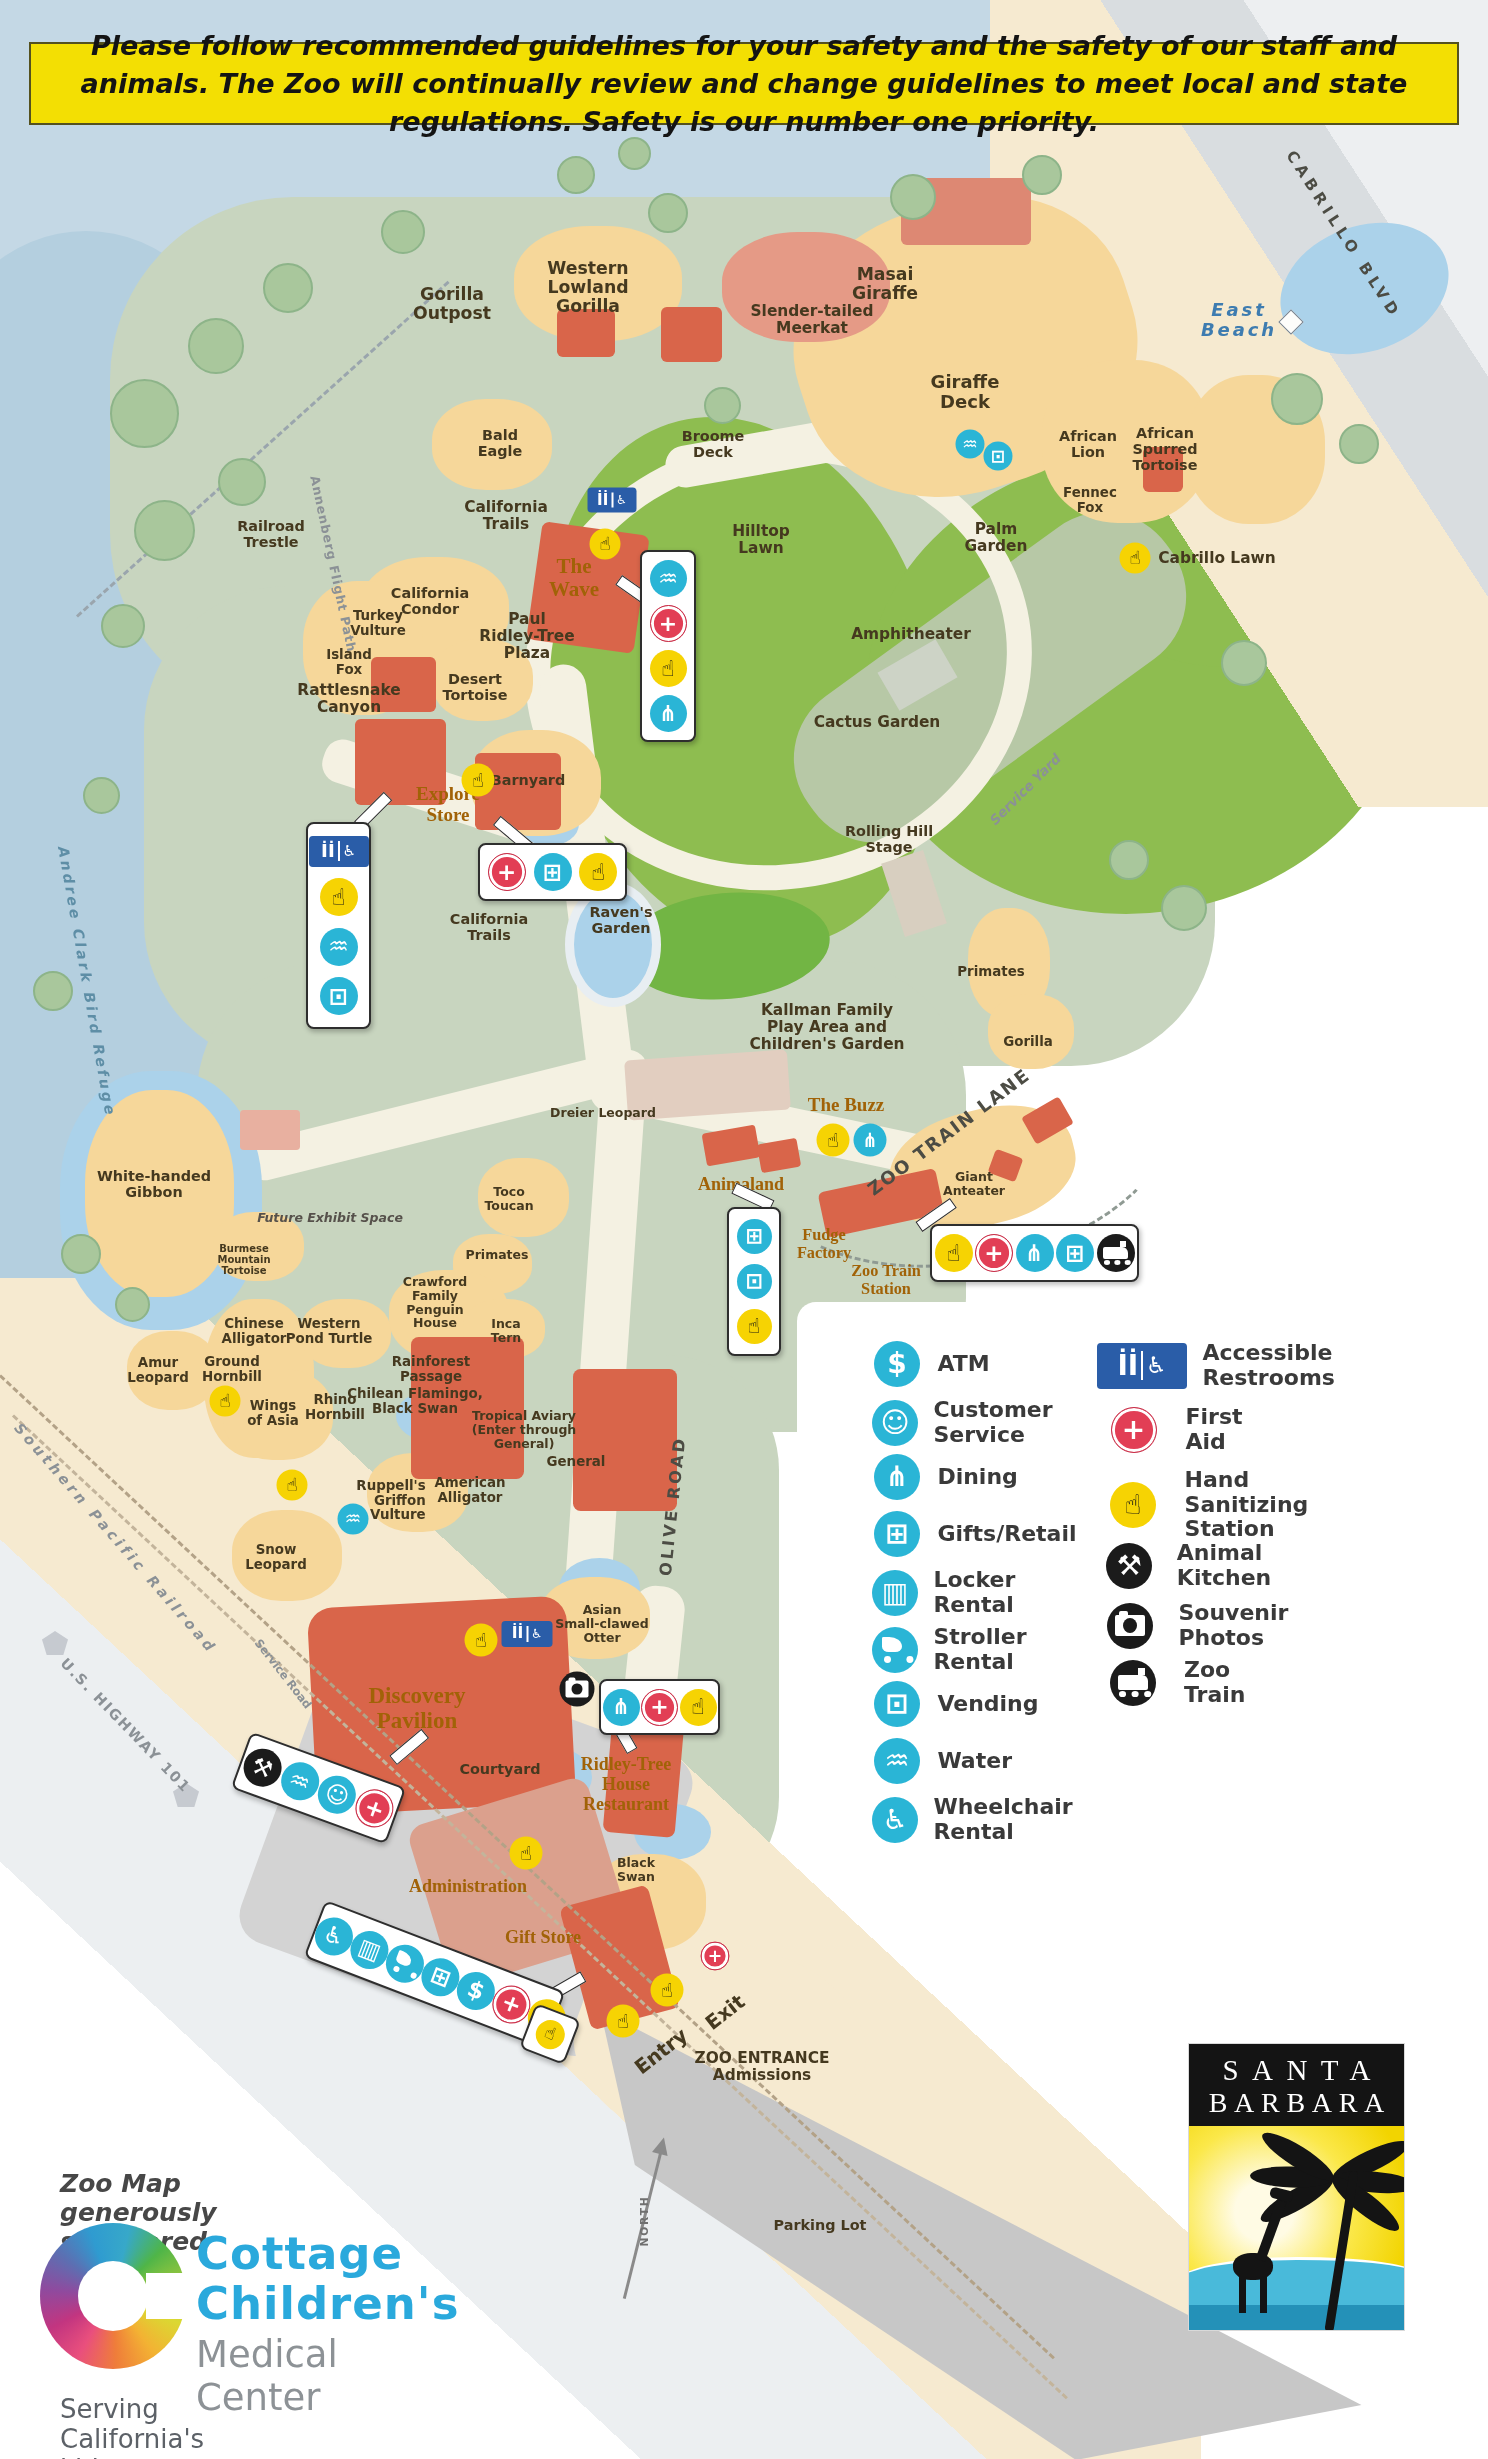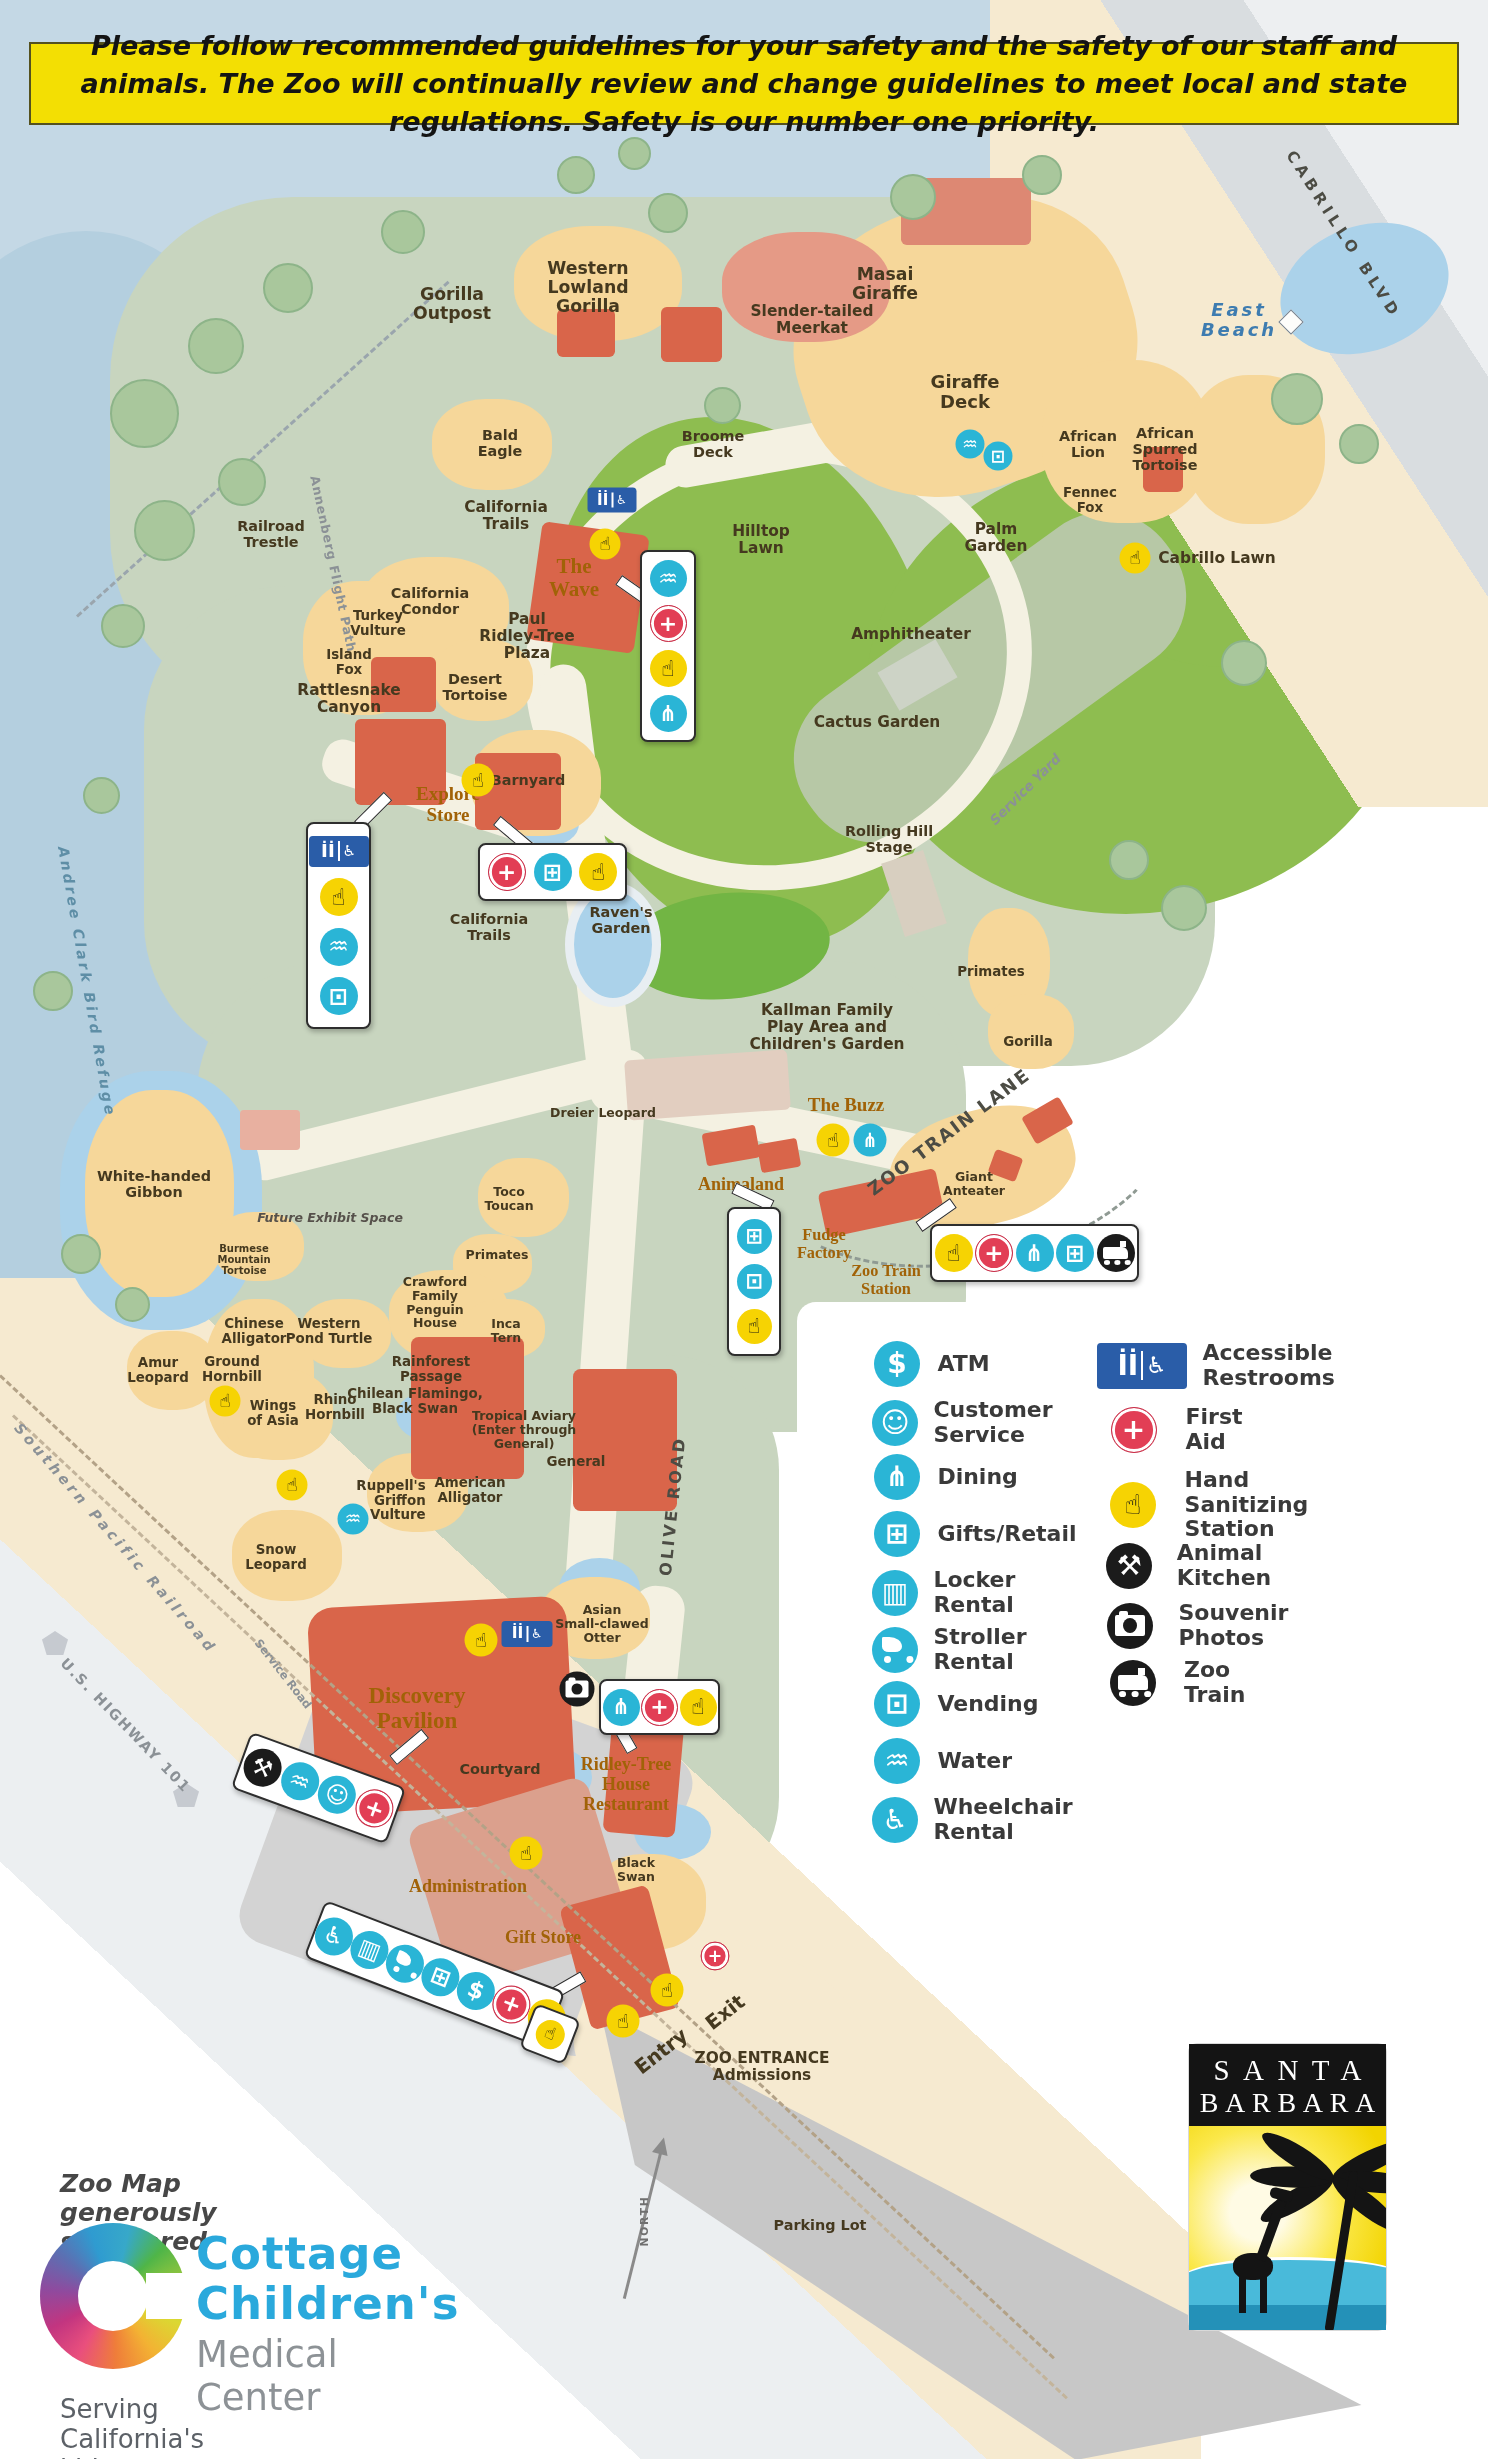--- a/index.html
+++ b/index.html
@@ -70,21 +70,21 @@
          background:conic-gradient(from 210deg,#e94f7d,#c23580,#8f4a9e,#5c6fb2,#2f9bd0,#37a8c9,#4fb548,#9cc83c,#dbd832,#f3b233,#ef7d3a,#e94f7d);}
   .chole{position:absolute;left:26%;top:26%;width:48%;height:48%;background:#fff;border-radius:50%;}
   .cgap{position:absolute;right:-9.6px;top:50px;width:50px;height:46px;background:#fff;}
   .sp-n1,.sp-n2{position:absolute;left:196px;font-size:45px;font-weight:bold;color:#2aa9dc;letter-spacing:1px;}
   .sp-n1{top:2227px;}
   .sp-n2{top:2277px;}
   .sp-n3{position:absolute;left:196px;top:2333px;font-size:37px;color:#8d9296;}
   .sp-tag{position:absolute;left:60px;top:2394px;font-size:26px;color:#5c6167;}
 
   
-  .zlogo{position:absolute;left:1189px;top:2044px;width:197px;z-index:6;box-shadow:0 0 0 1px #d9d9d9;border-radius:8px;}
+  .zlogo{position:absolute;left:1189px;top:2044px;width:215px;z-index:6;box-shadow:0 0 0 1px #d9d9d9;}
   .zl-top{background:#141414;color:#fff;text-align:center;padding:9.6px 0 7.7px;font-family:"Liberation Serif",serif;}
   .zl-c1{font-size:29px;letter-spacing:13.4px;text-indent:13.4px;}
   .zl-c2{font-size:28px;letter-spacing:6.7px;text-indent:6.7px;}
   .zl-sky{position:relative;height:204px;overflow:hidden;
           background:radial-gradient(circle at 35% 42%,#fffbe4 0 16%,#fbe84a 48%,#f2d400 80%);}
   .fr{position:absolute;width:83px;height:21px;background:#141414;border-radius:50%;
       transform-origin:left center;left:144px;top:42px;}
   .trunk{position:absolute;left:148px;top:44px;width:8.6px;height:163px;background:#141414;
          border-radius:4.8px;transform:rotate(9deg);}
   .g-body{position:absolute;left:44px;top:127px;width:40px;height:27px;background:#141414;border-radius:45%;}

